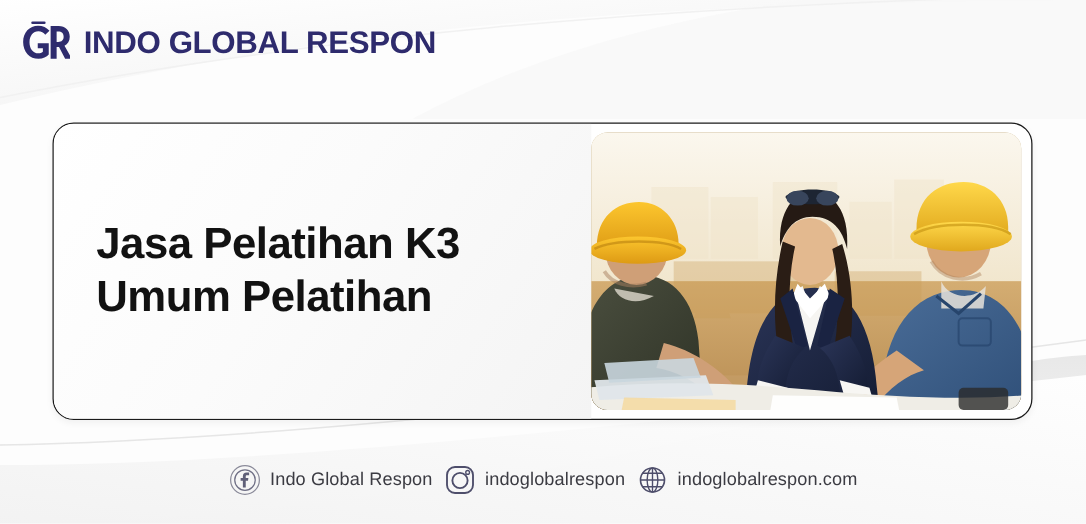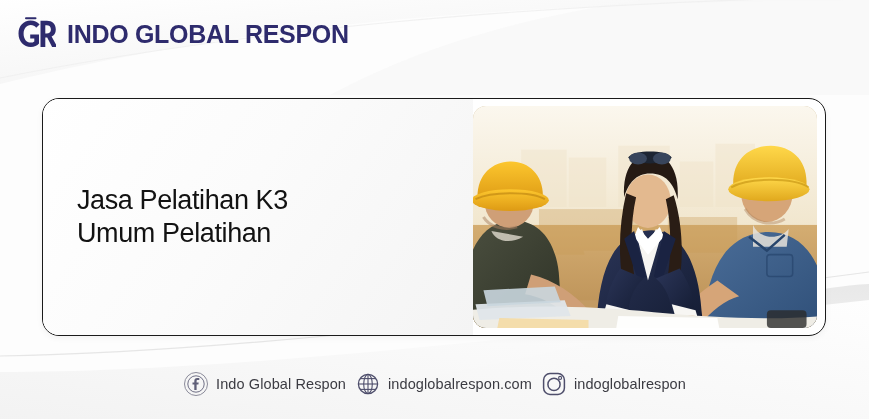--- a/index.html
+++ b/index.html
@@ -42,22 +42,22 @@
     overflow:hidden;
     box-shadow:0 2px 6px rgba(0,0,0,.05);
   }
   .hero-text-col {
     flex:0 0 430px;
     display:flex; align-items:center;
     padding:0 26px 0 34px;
     background:linear-gradient(125deg,#ffffff 0%,#fbfbfb 45%,#f4f4f4 100%);
   }
   .hero-title {
-    font-size:27px;
-    font-weight:normal;
+    font-size:35px;
+    font-weight:bold;
     line-height:1.22;
     color:#121212;
     letter-spacing:-0.4px;
   }
   .hero-photo-col {
     flex:1 1 auto;
     position:relative;
     margin:7px 8px 7px 0;
     border-radius:13px;
     overflow:hidden;
@@ -258,32 +258,32 @@
     <svg class="contact-icon" viewBox="0 0 26 26" aria-hidden="true">
       <circle cx="13" cy="13" r="11.5" fill="none" stroke="#8b8b9a" stroke-width="1"></circle>
       <circle cx="13" cy="13" r="8.2" fill="none" stroke="#6f6f85" stroke-width="1"></circle>
       <path d="M14.6 9.1 h1.7 V7.0 h-2.1 c-1.8 0-2.9 1.1-2.9 2.9 v1.5 H9.5 v2.1 h1.8 V19 h2.3 v-5.5 h1.8 l0.3-2.1 h-2.1 V10.1 c0-0.7 0.3-1 1-1 Z" fill="#5f5f78"></path>
     </svg>
     <span class="contact-label">Indo Global Respon</span>
   </div>
 
   <div class="contact-item">
     <svg class="contact-icon" viewBox="0 0 26 26" aria-hidden="true">
+      <rect x="2.6" y="2.6" width="20.8" height="20.8" rx="6.4" fill="none" stroke="#4e4e6b" stroke-width="1.5"></rect>
+      <circle cx="13" cy="13.4" r="6.1" fill="none" stroke="#4e4e6b" stroke-width="1.5"></circle>
+      <circle cx="19.1" cy="6.9" r="1.5" fill="none" stroke="#4e4e6b" stroke-width="1.1"></circle>
+    </svg>
+    <span class="contact-label">indoglobalrespon</span>
+  </div>
+
+  <div class="contact-item">
+    <svg class="contact-icon" viewBox="0 0 26 26" aria-hidden="true">
       <circle cx="13" cy="13" r="9.6" fill="none" stroke="#4e4e6b" stroke-width="1.3"></circle>
       <ellipse cx="13" cy="13" rx="4.3" ry="9.6" fill="none" stroke="#4e4e6b" stroke-width="1.1"></ellipse>
       <line x1="3.4" y1="13" x2="22.6" y2="13" stroke="#4e4e6b" stroke-width="1.1"></line>
       <line x1="5.0" y1="7.6" x2="21.0" y2="7.6" stroke="#4e4e6b" stroke-width="1.1"></line>
       <line x1="5.0" y1="18.4" x2="21.0" y2="18.4" stroke="#4e4e6b" stroke-width="1.1"></line>
       <line x1="13" y1="3.4" x2="13" y2="22.6" stroke="#4e4e6b" stroke-width="1.1"></line>
     </svg>
     <span class="contact-label">indoglobalrespon.com</span>
   </div>
 
-  <div class="contact-item">
-    <svg class="contact-icon" viewBox="0 0 26 26" aria-hidden="true">
-      <rect x="2.6" y="2.6" width="20.8" height="20.8" rx="6.4" fill="none" stroke="#4e4e6b" stroke-width="1.5"></rect>
-      <circle cx="13" cy="13.4" r="6.1" fill="none" stroke="#4e4e6b" stroke-width="1.5"></circle>
-      <circle cx="19.1" cy="6.9" r="1.5" fill="none" stroke="#4e4e6b" stroke-width="1.1"></circle>
-    </svg>
-    <span class="contact-label">indoglobalrespon</span>
-  </div>
-
 </div>
 
 </body></html>

